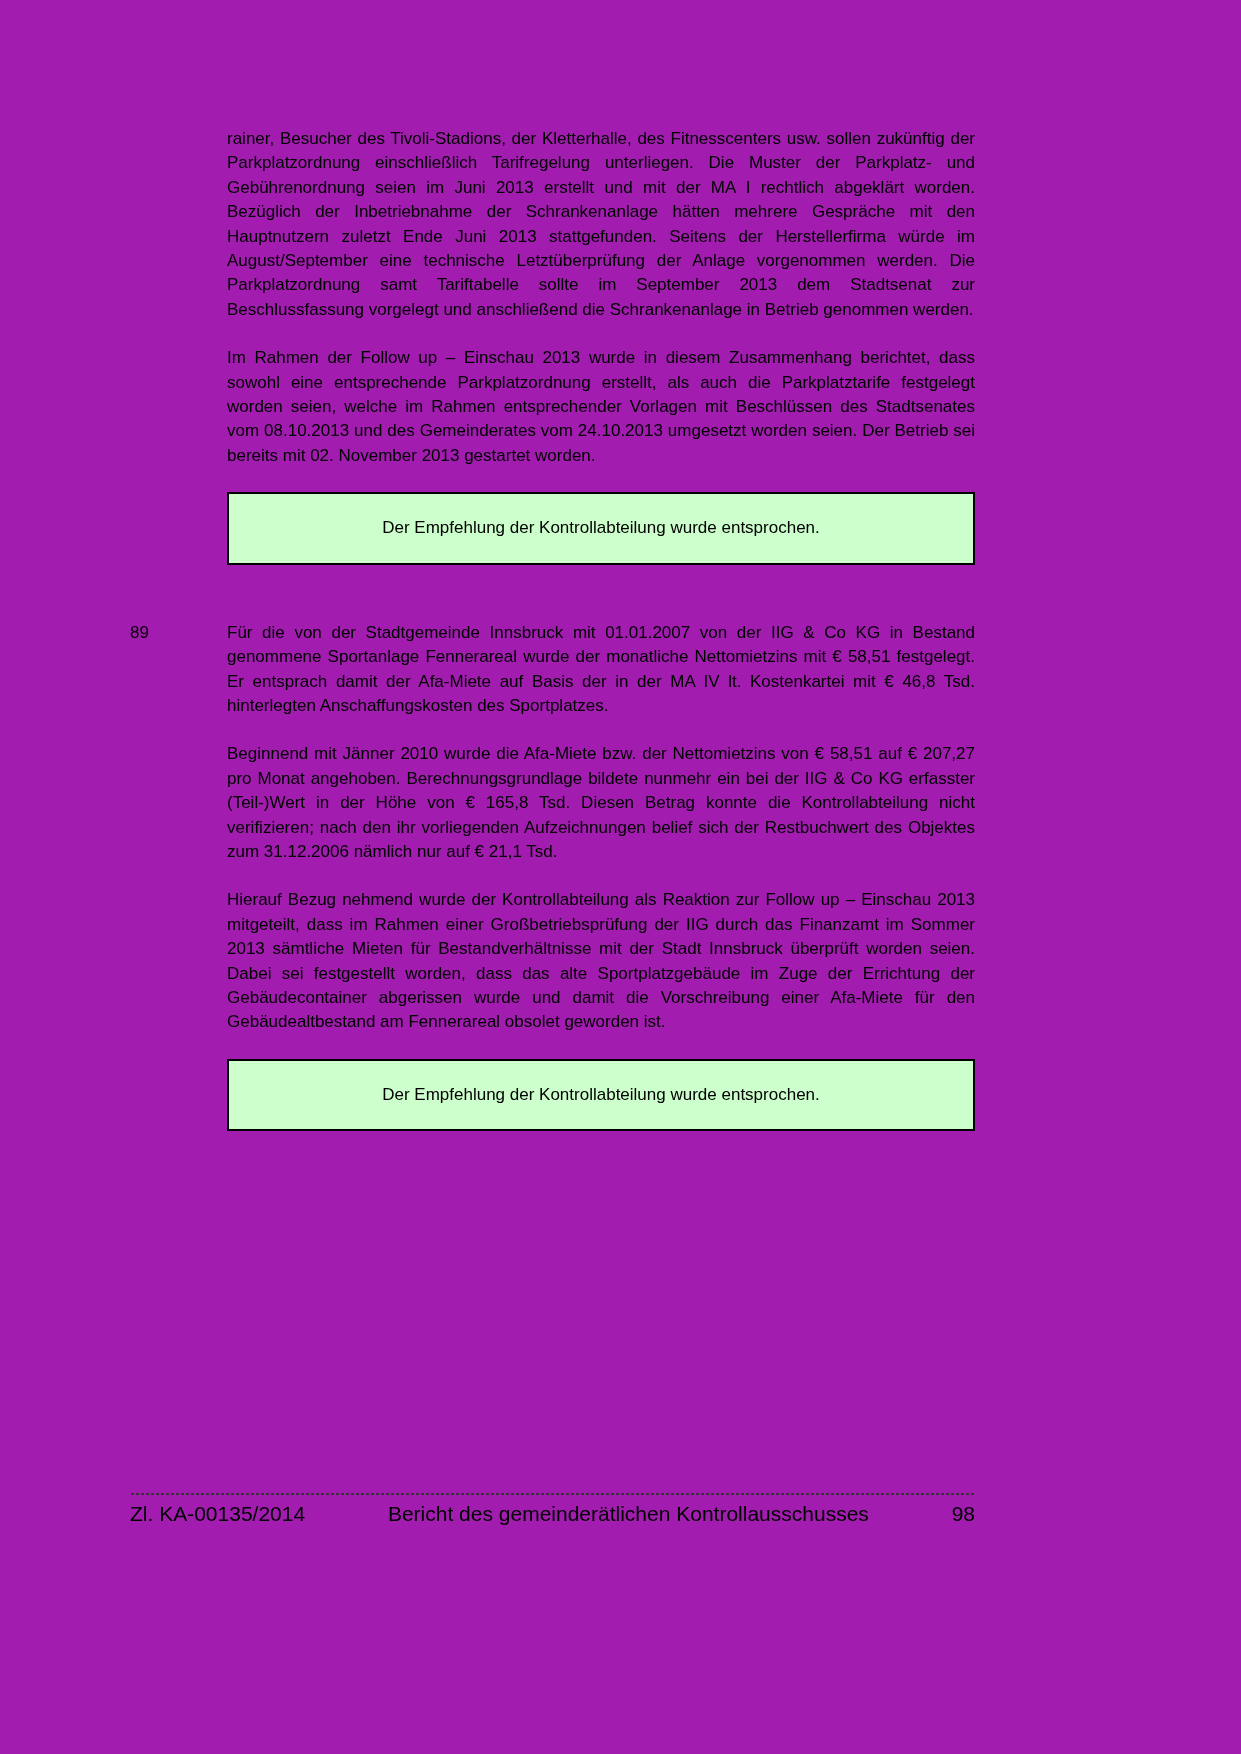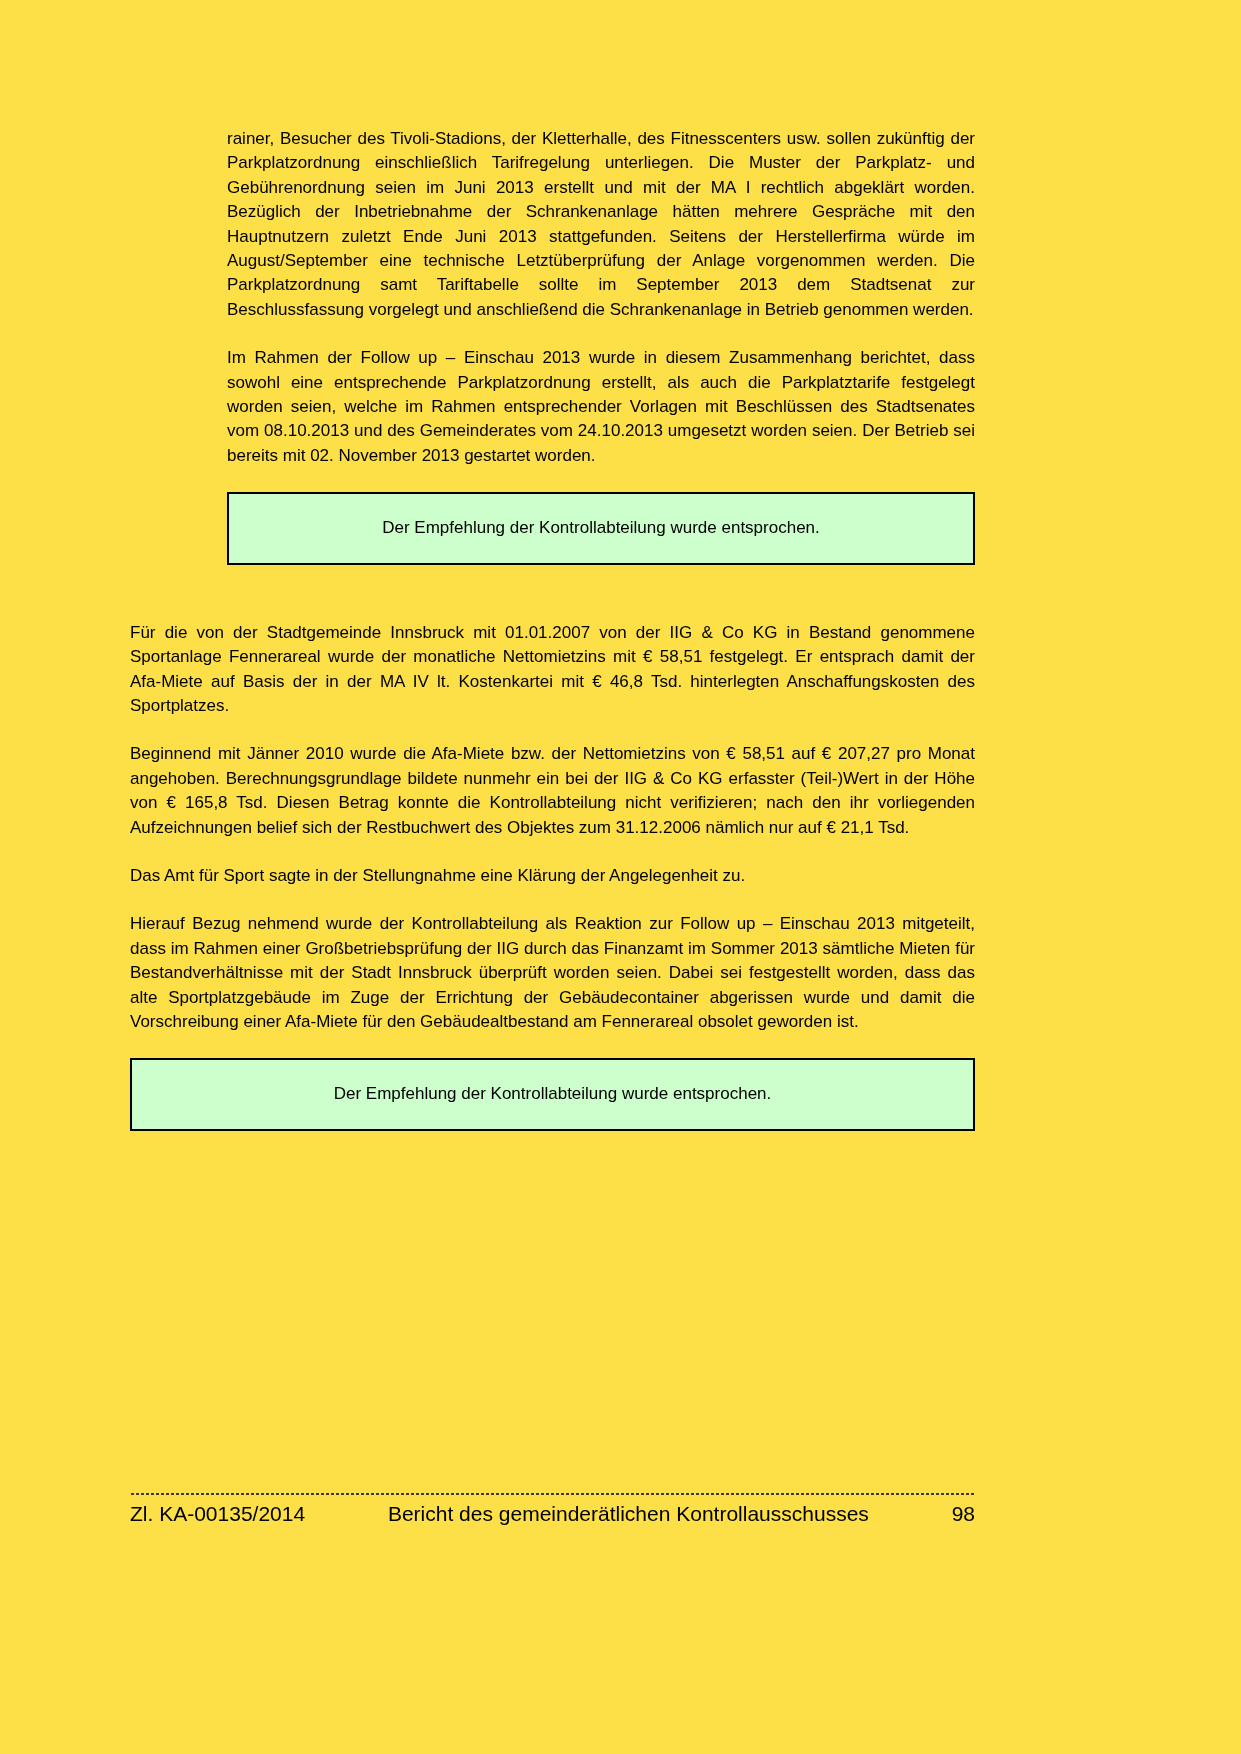--- a/index.html
+++ b/index.html
@@ -1,21 +1,21 @@
 <!DOCTYPE html>
 <html lang="de"><head>
 <meta charset="utf-8">
 <style>
   * { margin: 0; padding: 0; box-sizing: border-box; }
   html, body { background: #ffffff; }
   .page {
     position: relative;
     width: 1241px;
     height: 1754px;
-    background: #fde047;
+    background: #a21caf;
     color: #000000;
     font-family: "Liberation Sans", "DejaVu Sans", sans-serif;
     font-size: 17px;
     line-height: 24.4px;
     margin: 0 auto;
     overflow: hidden;
   }
   .content {
     position: absolute;
     top: 127px;
@@ -74,24 +74,24 @@
     <div class="section">
       <div class="margin-col"></div>
       <div class="text-col">
         <p class="para">rainer, Besucher des Tivoli-Stadions, der Kletterhalle, des Fitnesscenters usw. sollen zukünftig der Parkplatzordnung einschließlich Tarifregelung unterliegen. Die Muster der Parkplatz- und Gebührenordnung seien im Juni 2013 erstellt und mit der MA I rechtlich abgeklärt worden. Bezüglich der Inbetriebnahme der Schrankenanlage hätten mehrere Gespräche mit den Hauptnutzern zuletzt Ende Juni 2013 stattgefunden. Seitens der Herstellerfirma würde im August/September eine technische Letztüberprüfung der Anlage vorgenommen werden. Die Parkplatzordnung samt Tariftabelle sollte im September 2013 dem Stadtsenat zur Beschlussfassung vorgelegt und anschließend die Schrankenanlage in Betrieb genommen werden.</p>
         <p class="para">Im Rahmen der Follow up – Einschau 2013 wurde in diesem Zusammenhang berichtet, dass sowohl eine entsprechende Parkplatzordnung erstellt, als auch die Parkplatztarife festgelegt worden seien, welche im Rahmen entsprechender Vorlagen mit Beschlüssen des Stadtsenates vom 08.10.2013 und des Gemeinderates vom 24.10.2013 umgesetzt worden seien. Der Betrieb sei bereits mit 02. November 2013 gestartet worden.</p>
         <div class="rec-box" style="background: rgb(204, 255, 204); border-color: rgb(0, 0, 0);">Der Empfehlung der Kontrollabteilung wurde entsprochen.</div>
       </div>
     </div>
 
     <div class="section">
+      <div class="margin-col">89</div>
       <div class="text-col">
         <p class="para">Für die von der Stadtgemeinde Innsbruck mit 01.01.2007 von der IIG &amp; Co KG in Bestand genommene Sportanlage Fennerareal wurde der monatliche Nettomietzins mit € 58,51 festgelegt. Er entsprach damit der Afa-Miete auf Basis der in der MA IV lt. Kostenkartei mit € 46,8 Tsd. hinterlegten Anschaffungskosten des Sportplatzes.</p>
         <p class="para">Beginnend mit Jänner 2010 wurde die Afa-Miete bzw. der Nettomietzins von € 58,51 auf € 207,27 pro Monat angehoben. Berechnungsgrundlage bildete nunmehr ein bei der IIG &amp; Co KG erfasster (Teil-)Wert in der Höhe von € 165,8 Tsd. Diesen Betrag konnte die Kontrollabteilung nicht verifizieren; nach den ihr vorliegenden Aufzeichnungen belief sich der Restbuchwert des Objektes zum 31.12.2006 nämlich nur auf € 21,1 Tsd.</p>
-        <p class="para">Das Amt für Sport sagte in der Stellungnahme eine Klärung der Angelegenheit zu.</p>
         <p class="para">Hierauf Bezug nehmend wurde der Kontrollabteilung als Reaktion zur Follow up – Einschau 2013 mitgeteilt, dass im Rahmen einer Großbetriebsprüfung der IIG durch das Finanzamt im Sommer 2013 sämtliche Mieten für Bestandverhältnisse mit der Stadt Innsbruck überprüft worden seien. Dabei sei festgestellt worden, dass das alte Sportplatzgebäude im Zuge der Errichtung der Gebäudecontainer abgerissen wurde und damit die Vorschreibung einer Afa-Miete für den Gebäudealtbestand am Fennerareal obsolet geworden ist.</p>
         <div class="rec-box" style="background: rgb(204, 255, 204); border-color: rgb(0, 0, 0);">Der Empfehlung der Kontrollabteilung wurde entsprochen.</div>
       </div>
     </div>
 
   </div>
 
   <div class="footer">
     <div class="dots"></div>
     <div class="footer-row">

